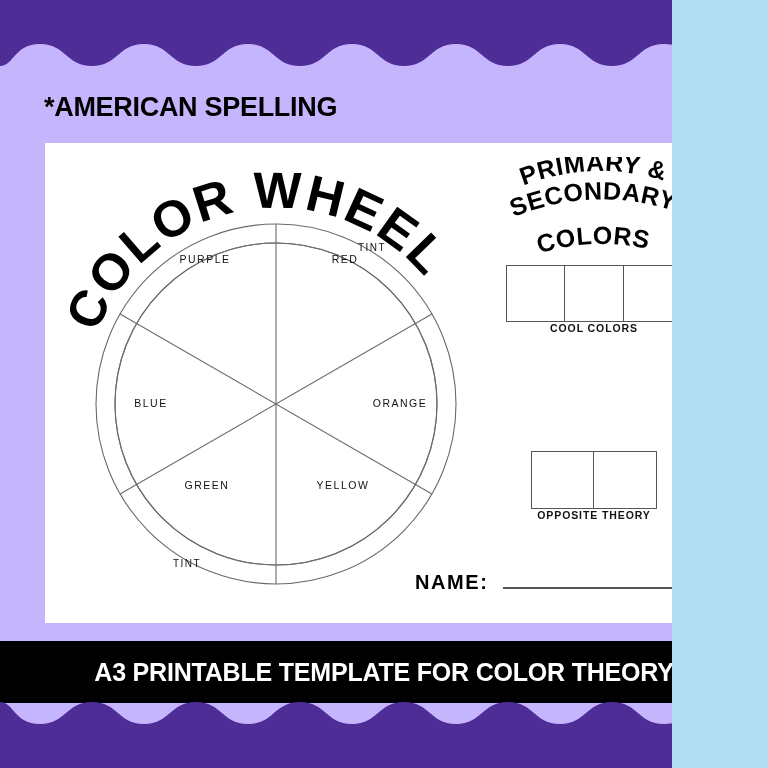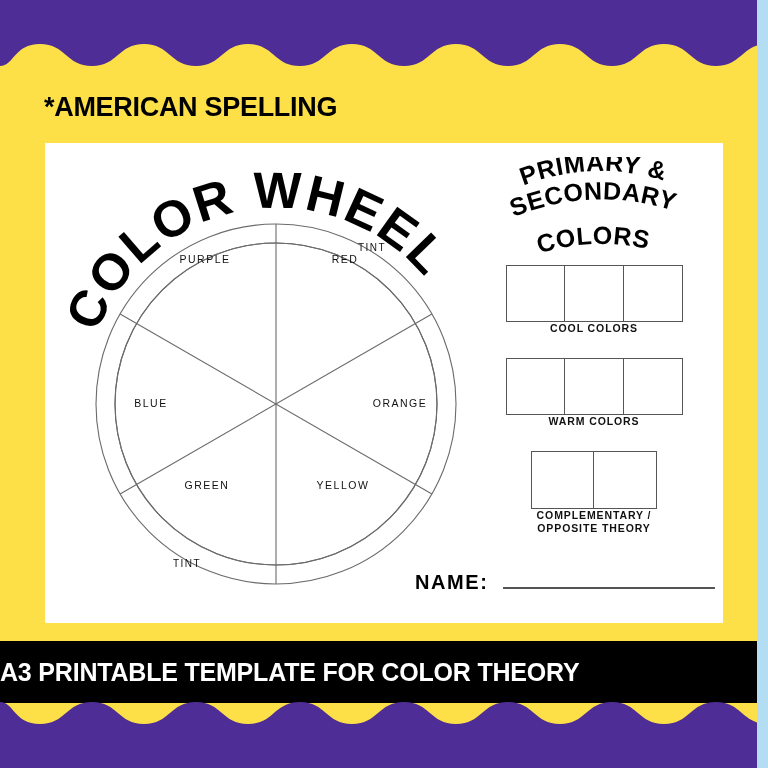--- a/index.html
+++ b/index.html
@@ -10,23 +10,23 @@
   body {
     width: 768px;
     height: 768px;
     overflow: hidden;
     font-family: "Liberation Sans", sans-serif;
     background: #b3ddf2;
   }
 
   #page {
     position: relative;
-    width: 757px;
+    width: 672px;
     height: 768px;
-    background: #fde047;
+    background: #c4b5fd;
     overflow: hidden;
   }
 
   
   .wave-band {
     position: absolute;
     left: 0;
     width: 768px;
     pointer-events: none;
   }
@@ -141,20 +141,21 @@
   
   .banner {
     position: absolute;
     left: 0;
     top: 641px;
     width: 768px;
     height: 62px;
     background: #000000;
     display: flex;
     align-items: center;
+    justify-content: center;
   }
   .banner-text {
     font-family: "Liberation Sans", sans-serif;
     font-weight: 700;
     font-size: 25px;
     letter-spacing: -0.2px;
     color: #ffffff;
     white-space: nowrap;
   }
 </style>
@@ -244,36 +245,27 @@
 
       <div class="swatch-group g-cool">
         <div class="swatch-row">
           <div class="swatch-box sw-3"></div>
           <div class="swatch-box sw-3"></div>
           <div class="swatch-box sw-3"></div>
         </div>
         <div class="swatch-label">COOL COLORS</div>
       </div>
 
-      <div class="swatch-group g-warm">
-        <div class="swatch-row">
-          <div class="swatch-box sw-3"></div>
-          <div class="swatch-box sw-3"></div>
-          <div class="swatch-box sw-3"></div>
-        </div>
-        <div class="swatch-label">WARM COLORS</div>
-      </div>
 
       <div class="swatch-group g-comp">
         <div class="swatch-row">
           <div class="swatch-box sw-2"></div>
           <div class="swatch-box sw-2"></div>
         </div>
         <div class="swatch-label">
-          <div>COMPLEMENTARY /</div>
           <div>OPPOSITE THEORY</div>
         </div>
       </div>
 
     </div>
 
     <div class="name-row">
       <span class="name-label">NAME:</span>
       <span class="name-line"></span>
     </div>

